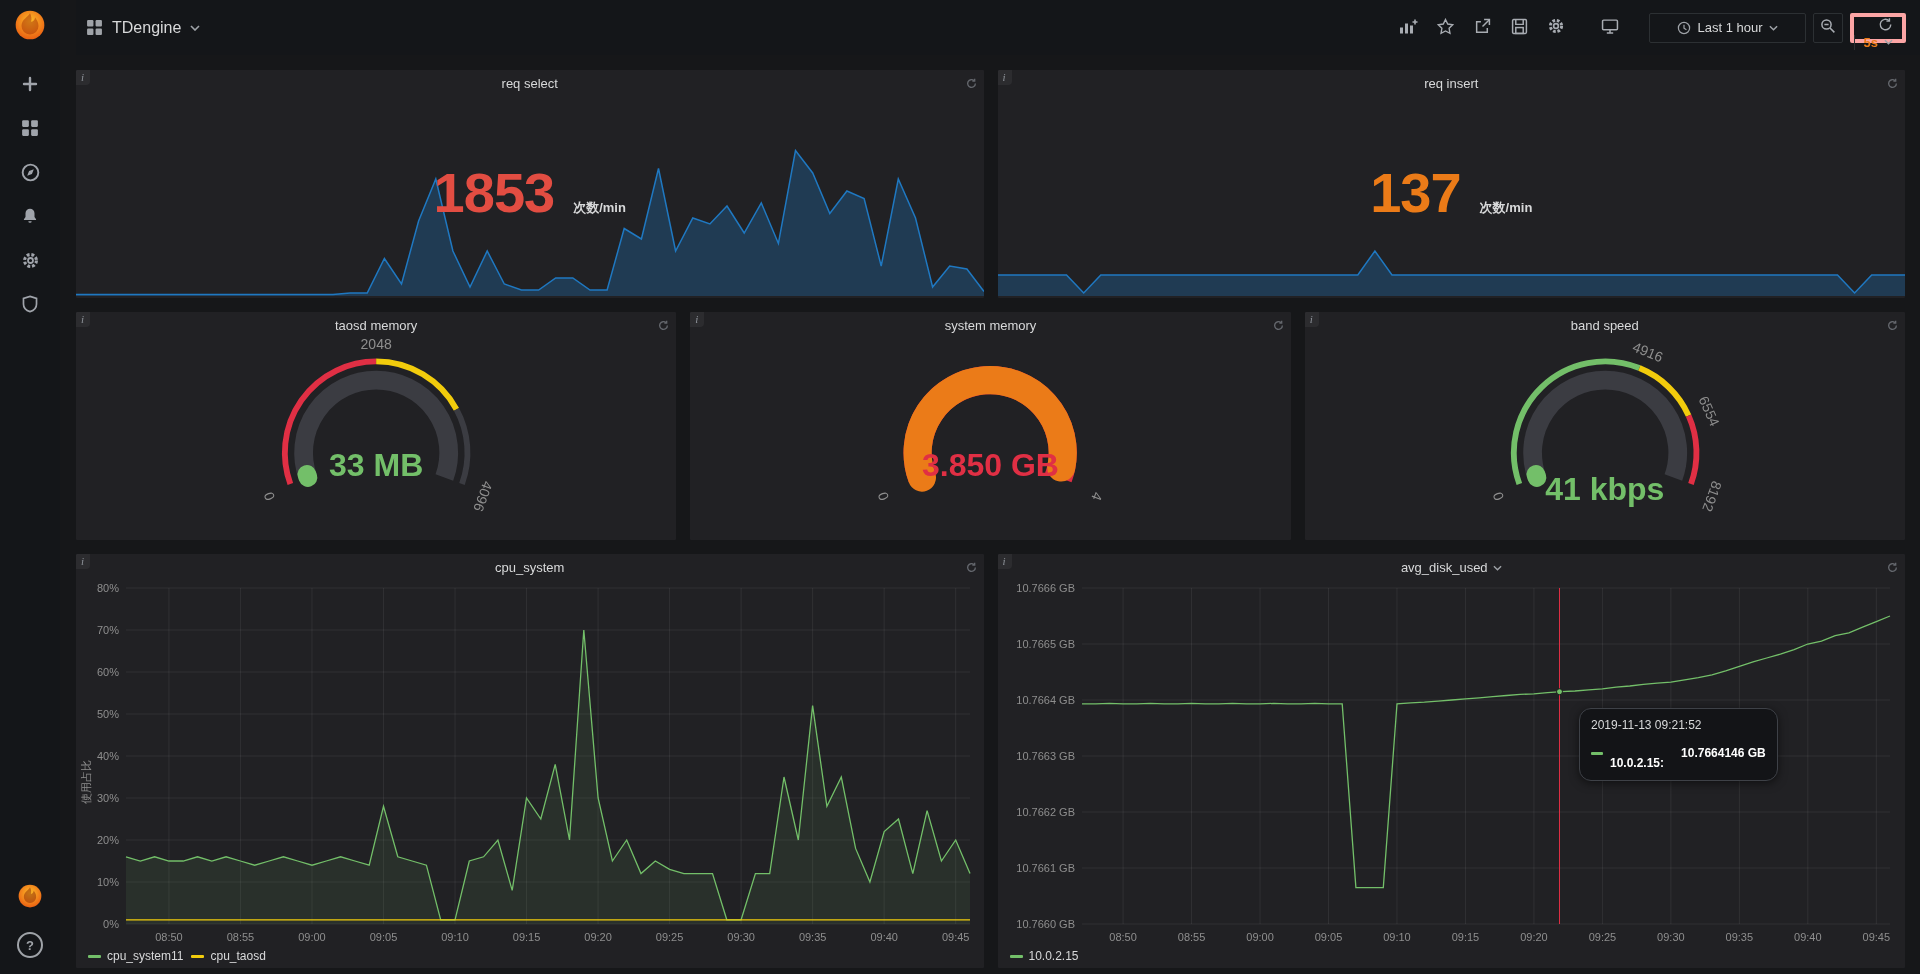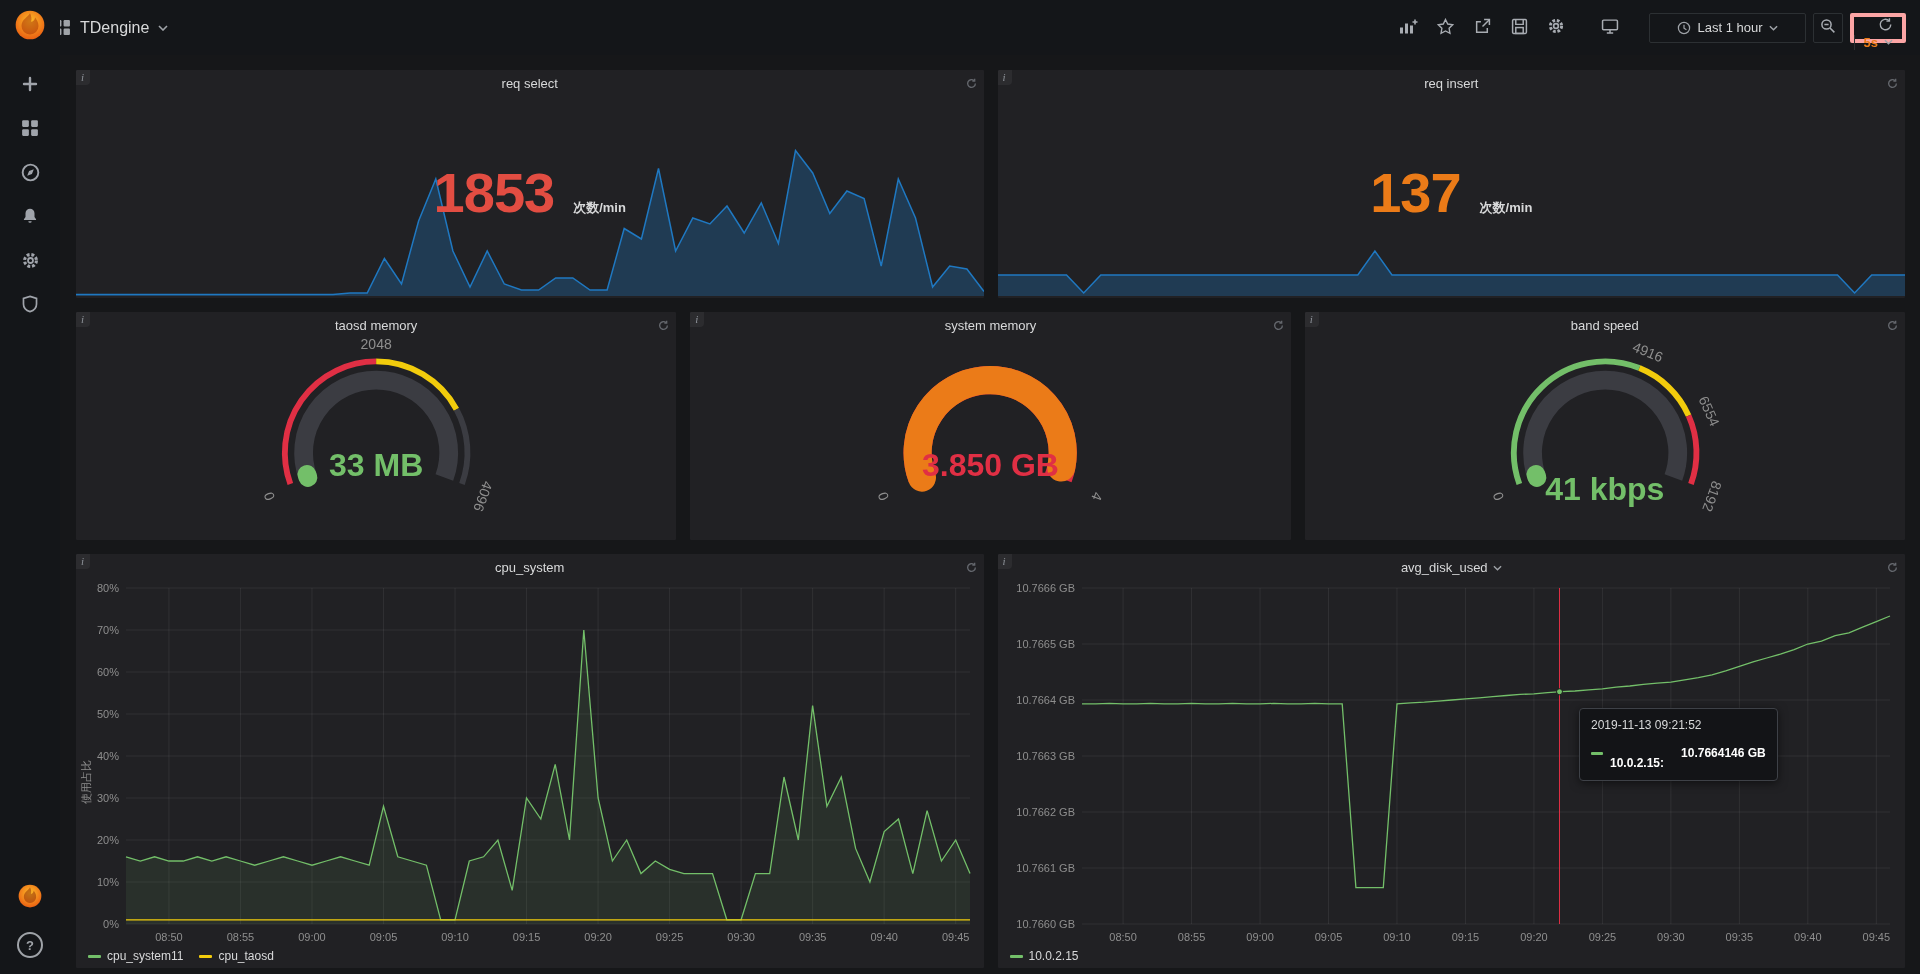--- a/index.html
+++ b/index.html
@@ -10,21 +10,21 @@
   .sidebar{position:absolute;left:0;top:0;bottom:0;width:60px;background:#141619;display:flex;
     flex-direction:column;align-items:center;z-index:20;}
   .logo{margin-top:8px;cursor:pointer;}
   .side-icons{display:flex;flex-direction:column;align-items:center;gap:24px;margin-top:30px;color:#a0a4ab;}
   .side-icon{width:20px;height:20px;cursor:pointer;display:flex;align-items:center;justify-content:center;}
   .side-bottom{margin-top:auto;display:flex;flex-direction:column;align-items:center;gap:18px;margin-bottom:16px;color:#a0a4ab;}
   .help-circle{width:22px;height:22px;border:2px solid #9fa3a8;border-radius:50%;display:flex;align-items:center;
     justify-content:center;font-size:13px;font-weight:700;color:#9fa3a8;cursor:pointer;}
 
   
-  .navbar{position:absolute;left:44px;right:0;top:0;height:55px;background:#141619;display:flex;
+  .navbar{position:absolute;left:76px;right:0;top:0;height:55px;background:#141619;display:flex;
     align-items:center;justify-content:space-between;padding:0 14px 0 10px;box-sizing:border-box;z-index:15;}
   .nav-left{display:flex;align-items:center;gap:9px;color:#d8d9da;}
   .nav-dash-icon{color:#9fa3a8;display:flex;}
   .dash-title{font-size:16px;font-weight:500;cursor:pointer;}
   .caret{display:flex;color:#9fa3a8;}
   .nav-right{display:flex;align-items:center;gap:7px;}
   button{background:none;border:none;color:#a8acb2;cursor:pointer;font-family:inherit;display:flex;
     align-items:center;gap:6px;padding:0;}
   .nav-icon-btn{width:30px;height:30px;justify-content:center;border-radius:2px;}
   .nav-gap{width:10px;}
@@ -60,24 +60,24 @@
   
   .gauge-host{position:absolute;left:0;right:0;top:26px;bottom:3px;display:flex;justify-content:center;}
   .gauge-host svg{width:100%;height:100%;}
   .gauge-value{position:absolute;left:0;right:0;top:67%;transform:translateY(-50%);text-align:center;
     font-size:32px;font-weight:700;z-index:5;pointer-events:none;}
 
   
   .graph-host{position:absolute;left:0;right:0;top:28px;bottom:0;}
   .y-axis-label{position:absolute;left:10px;top:55%;transform:translate(-50%,-50%) rotate(-90deg);
     font-size:11px;color:#8e8e8e;white-space:nowrap;z-index:4;}
-  .legend{position:absolute;left:12px;bottom:5px;display:flex;gap:16px;font-size:12px;color:#d8d9da;z-index:6;}
+  .legend{position:absolute;left:12px;bottom:5px;display:flex;gap:8px;font-size:12px;color:#d8d9da;z-index:6;}
   .legend-item{display:flex;align-items:center;gap:6px;cursor:pointer;}
   .swatch{width:13px;height:3px;border-radius:1px;background:#888;}
-  .graph-tooltip{position:absolute;background:#131417;border:1px solid #3e4147;border-radius:4px;
+  .graph-tooltip{position:absolute;background:#131417;border:1px solid #3e4147;border-radius:12px;
     padding:7px 11px;font-size:12px;line-height:1.55;white-space:nowrap;z-index:9;
     box-shadow:0 2px 10px rgba(0,0,0,0.55);}
   .tt-time{color:#d8d9da;}
   .tt-row{display:flex;align-items:center;gap:7px;}
   .tt-dash{width:12px;height:3px;background:#73bf69;border-radius:1px;}
   .tt-series{font-weight:700;color:#ffffff;margin-top:20px;}
   .tt-value{font-weight:700;color:#ffffff;margin-left:10px;}
 </style>
 </head>
 <body>

